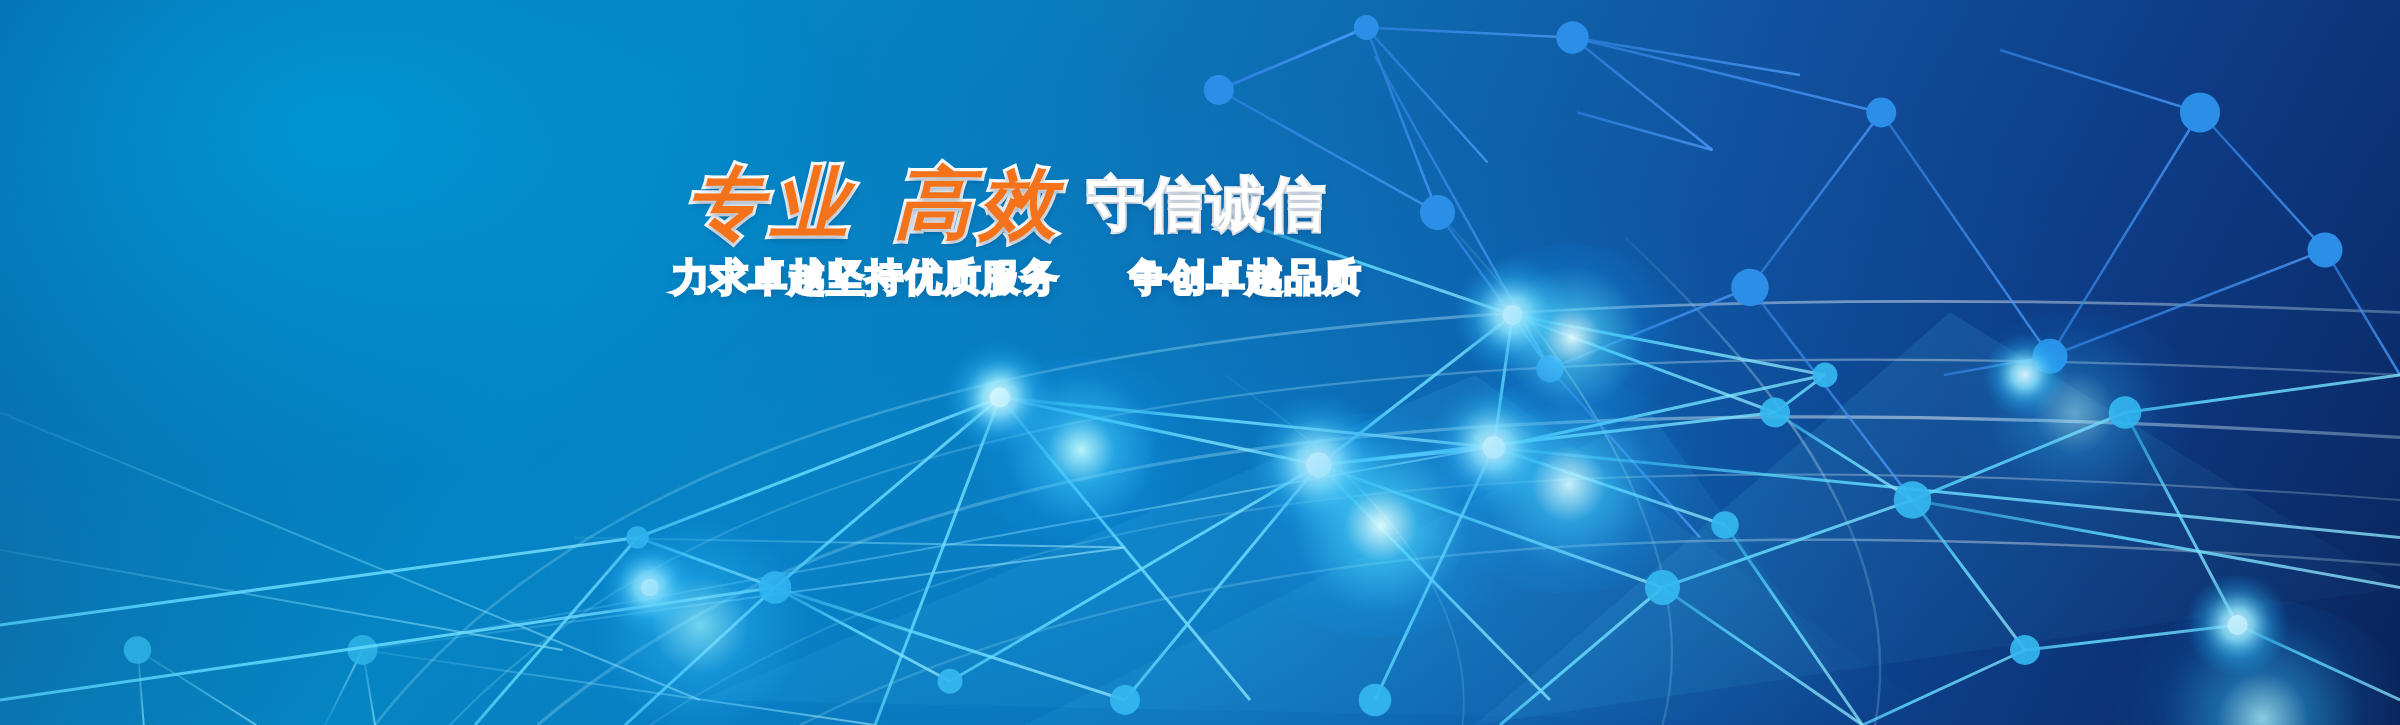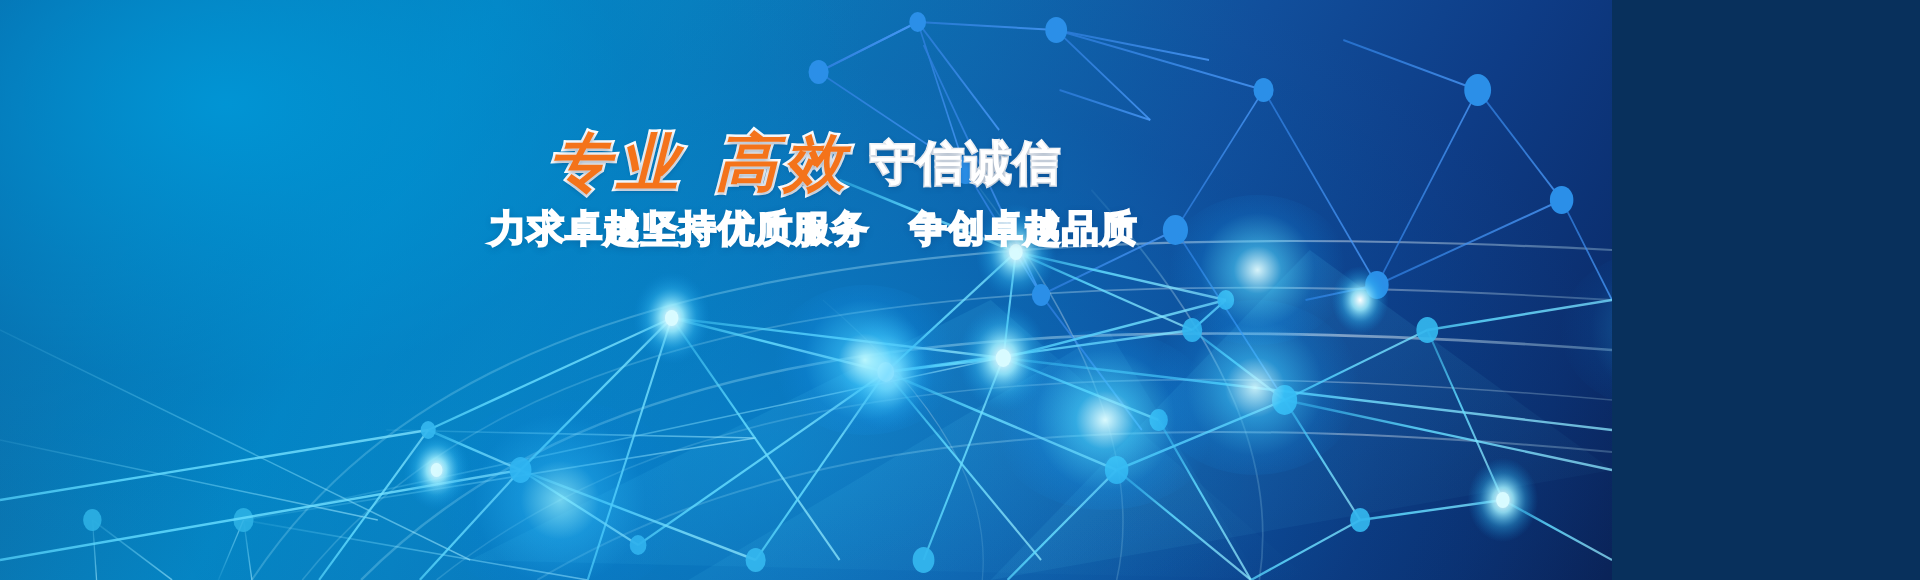--- a/index.html
+++ b/index.html
@@ -3,21 +3,21 @@
 <meta charset="utf-8">
 <title>Banner</title>
 <style>
   html, body {
     margin: 0;
     padding: 0;
     background: #08305c;
   }
   #banner {
     position: relative;
-    width: 1612px;
+    width: 1920px;
     height: 580px;
     overflow: hidden;
     font-family: "Liberation Sans", "DejaVu Sans", sans-serif;
     
     background:
       radial-gradient(ellipse 900px 620px at 14% 18%, rgba(0,150,214,0.95) 0%, rgba(0,130,198,0.35) 45%, rgba(0,110,180,0.0) 72%),
       radial-gradient(ellipse 1100px 700px at 48% 78%, rgba(0,150,225,0.45) 0%, rgba(0,110,190,0.10) 55%, rgba(0,90,160,0) 78%),
       linear-gradient(118deg, #0a5f9e 0%, #0a72ad 12%, #0587c4 26%, #0a7fbd 36%, #0f67ad 52%, #114f9c 66%, #0e3c86 80%, #0b2e6e 92%, #0a2358 100%);
   }
 
@@ -89,22 +89,22 @@
     color: #ffffff;
     -webkit-text-stroke: 3px #ffffff;
     paint-order: stroke fill;
     text-shadow: 0 2px 6px rgba(0,40,90,0.40);
     vertical-align: middle;
     margin-left: 14px;
   }
   .line-2 {
     display: block;
     white-space: nowrap;
-    font-family: Liberation Sans, sans-serif;
-    font-size: 37px;
+    font-family: Liberation Mono, monospace;
+    font-size: 30px;
     font-weight: 700;
     letter-spacing: 1px;
     line-height: 1.05;
     color: transparent;
     -webkit-text-stroke: 2.2px #ffffff;
     text-shadow: 0 2px 7px rgba(0,40,90,0.35);
     margin-left: 17px;
   }
   .line-2 .seg-gap { display: inline-block; width: 18px; }
 </style>

